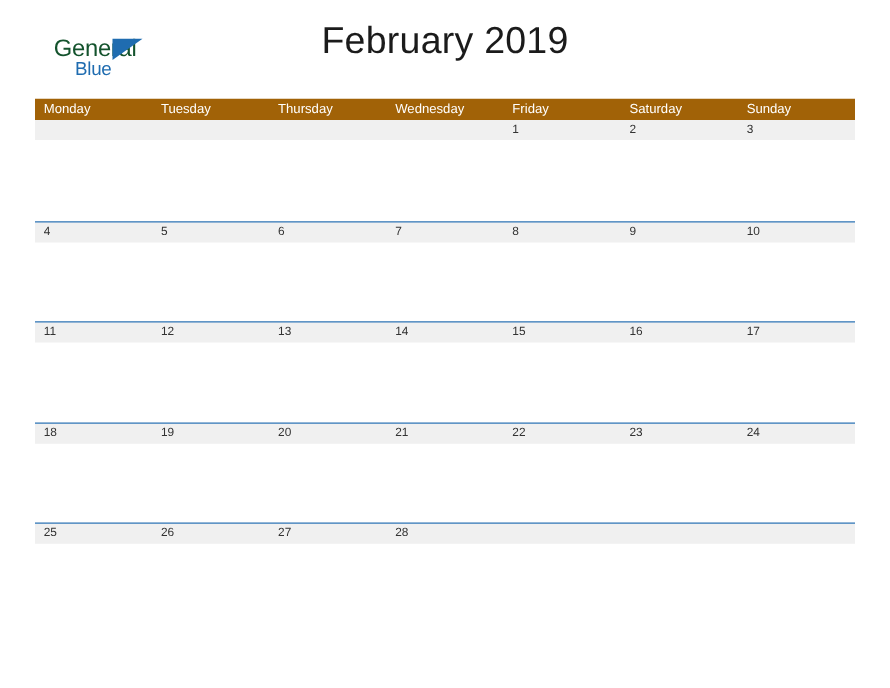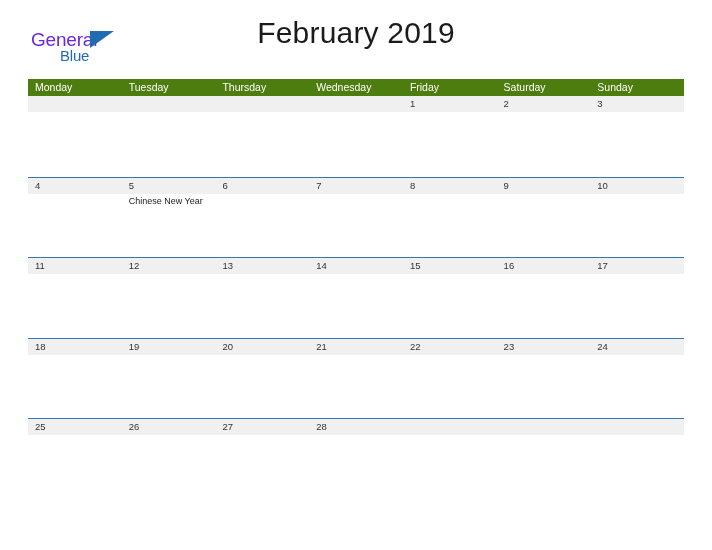--- a/index.html
+++ b/index.html
@@ -28,24 +28,24 @@
   .logo {
     position: absolute;
     left: 31px;
     top: 30px;
     width: 110px;
     height: 42px;
     line-height: 1;
   }
   .logo-row1 {
     position: absolute;
-    left: 0;
+    left: 12px;
     top: 0;
     font-size: 19px;
-    color: #6d28d9;
+    color: #14532d;
     letter-spacing: -0.2px;
     white-space: nowrap;
   }
   .logo-tri {
     position: absolute;
     left: 59px;
     top: 1px;
     width: 0;
     height: 0;
     border-left: 24px solid #1f6cb0;
@@ -84,21 +84,21 @@
 
   
   .calendar {
     position: absolute;
     left: 28px;
     top: 79px;
     width: 656px;
   }
   .weekday-row {
     display: flex;
-    background: #4d7c0f;
+    background: #a16207;
     height: 17px;
   }
   .weekday-cell {
     flex: 1 1 0;
     color: #ffffff;
     font-size: 10.5px;
     line-height: 17px;
     padding-left: 7px;
     box-sizing: border-box;
     white-space: nowrap;
@@ -221,23 +221,20 @@
         <div class="day-cell">7</div>
         <div class="day-cell">8</div>
         <div class="day-cell">9</div>
         <div class="day-cell">10</div>
       </div>
       <div class="events-row">
         <div class="event-cell">
             <div class="event-text"></div>
           </div>
         <div class="event-cell">
-            <div class="event-text">Chinese New Year</div>
-          </div>
-        <div class="event-cell">
             <div class="event-text"></div>
           </div>
         <div class="event-cell">
             <div class="event-text"></div>
           </div>
         <div class="event-cell">
             <div class="event-text"></div>
           </div>
         <div class="event-cell">
             <div class="event-text"></div>

